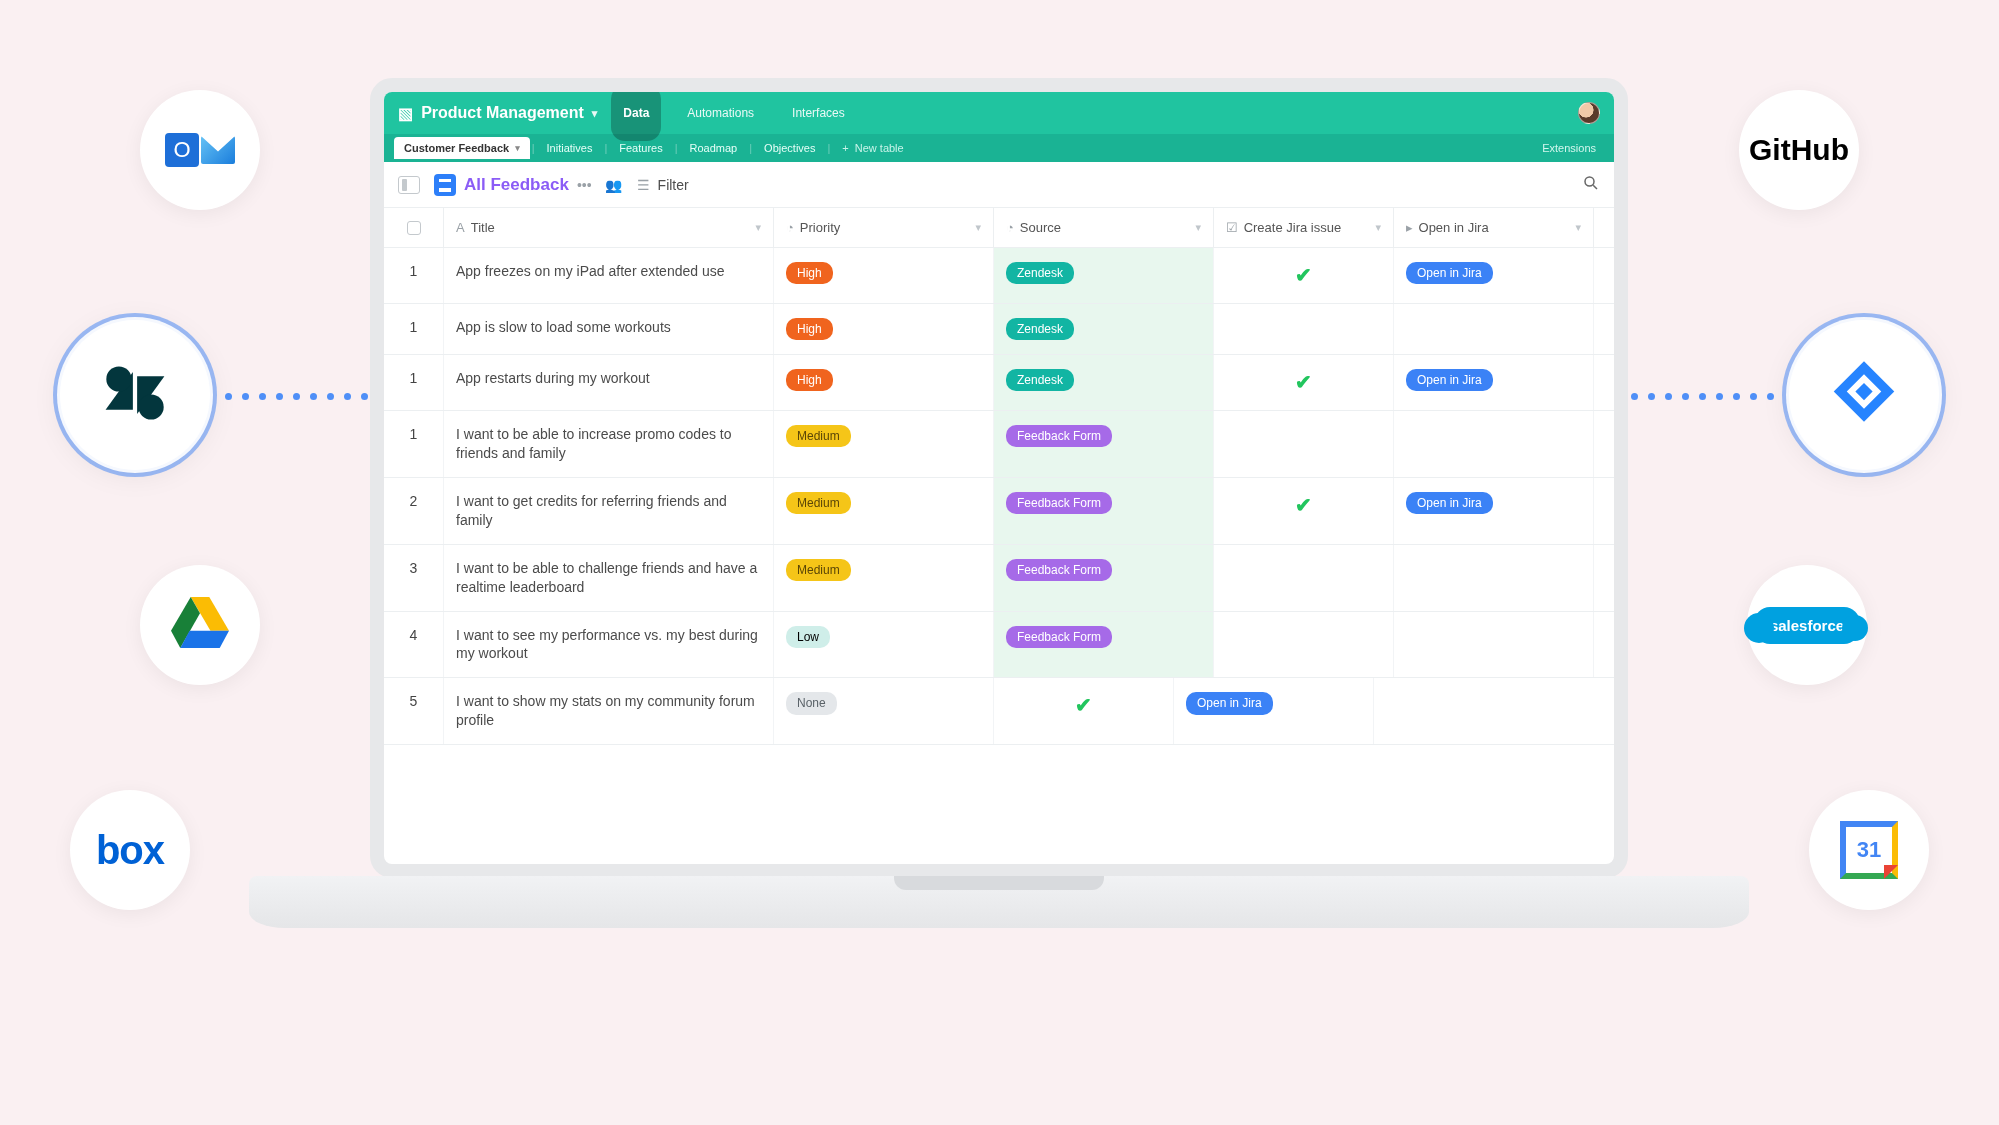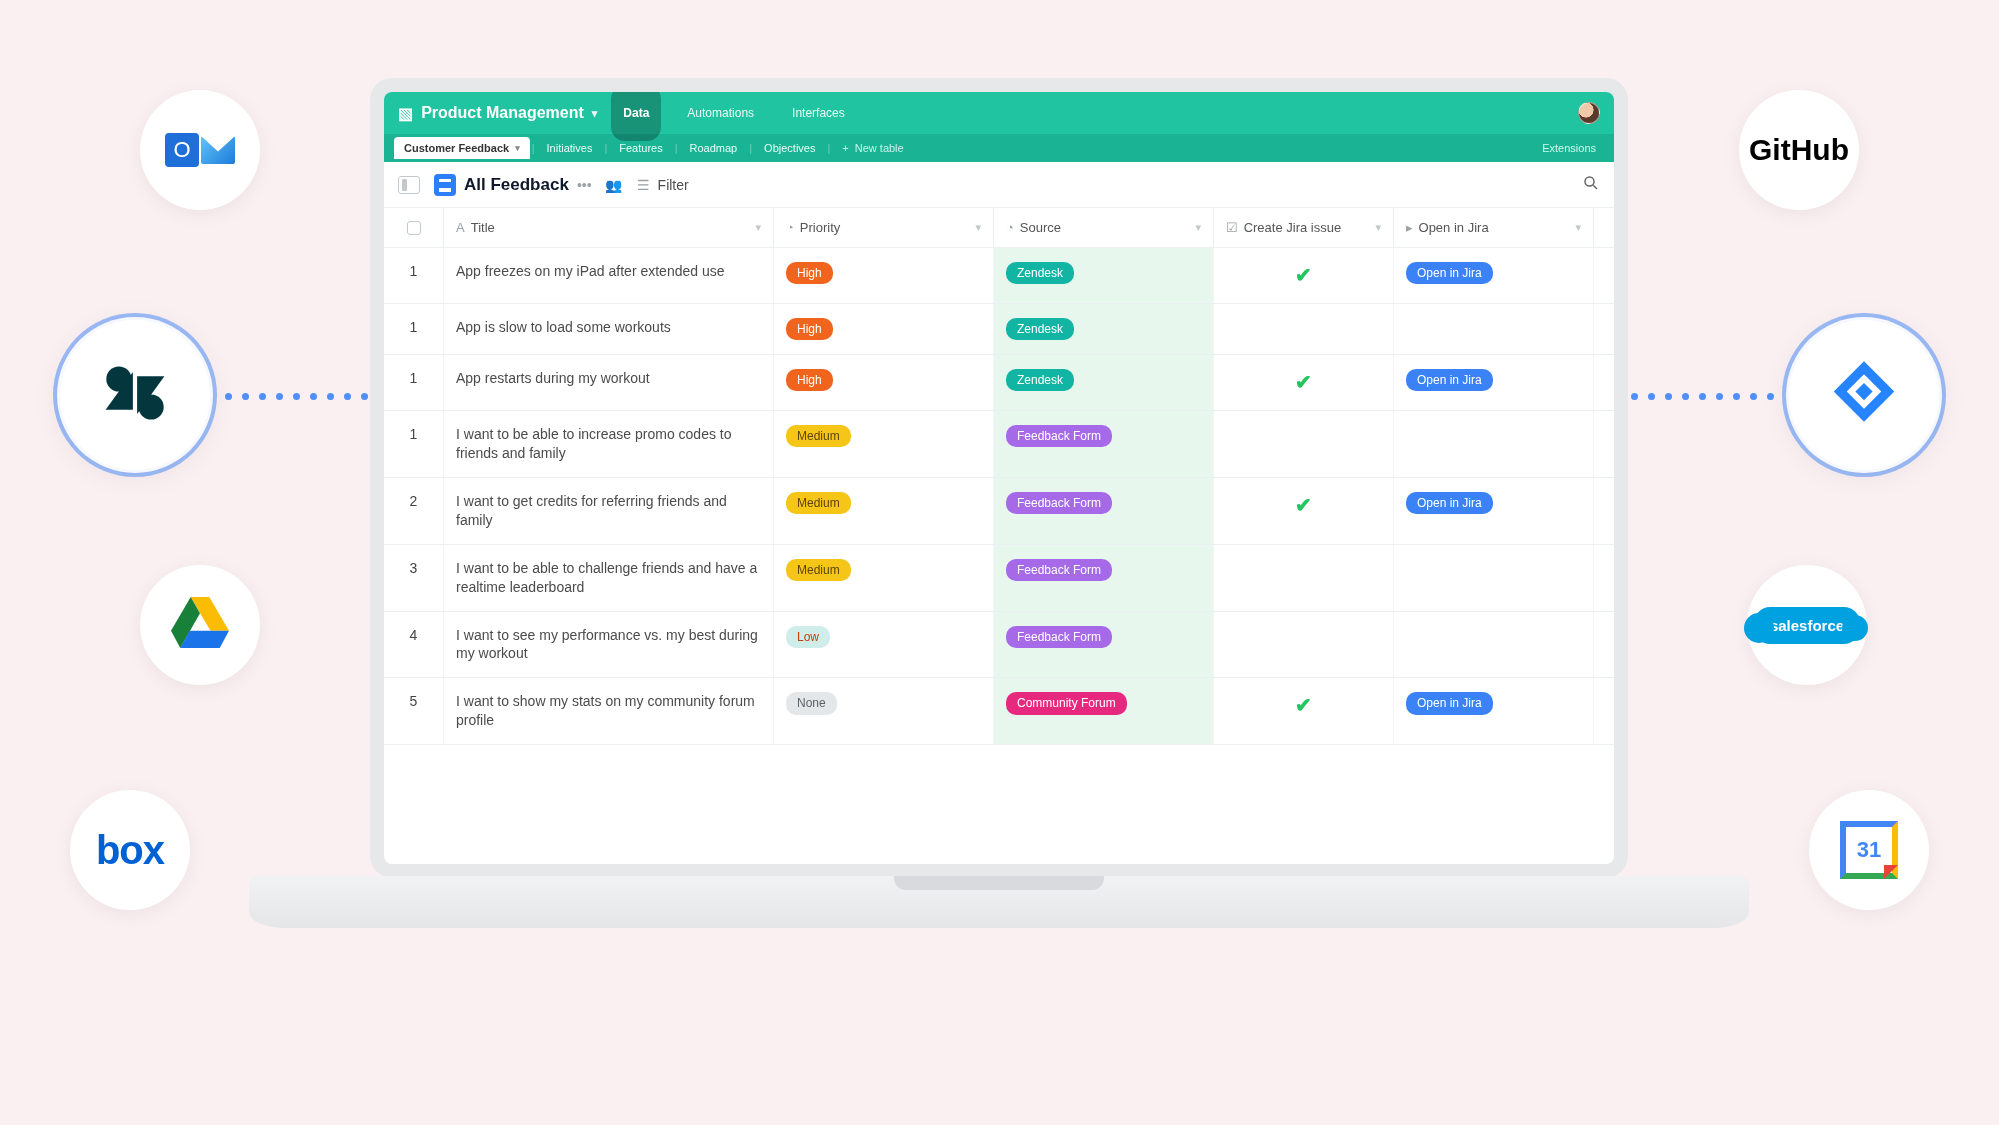--- a/index.html
+++ b/index.html
@@ -152,21 +152,21 @@
   color: #4d4d4d; font-size: 14px;
 }
 .view-icon {
   width: 22px; height: 22px; background: #2d7ff9; border-radius: 4px; position: relative;
 }
 .view-icon::before, .view-icon::after {
   content: ""; position: absolute; background: #fff;
 }
 .view-icon::before { top: 5px; left: 5px; right: 5px; height: 3px; }
 .view-icon::after { top: 11px; left: 5px; right: 5px; height: 7px; box-shadow: inset 0 3px 0 #2d7ff9; }
-.view-name { font-weight: 700; font-size: 17px; color: #0f172a; }
+.view-name { font-weight: 700; font-size: 17px; color: #8b5cf6; }
 .vb-faded { color: #9aa1a7; }
 .vb-search { margin-left: auto; color: #666; }
 
 
 .grid { display: flex; flex-direction: column; }
 .ghead, .grow { display: flex; border-bottom: 1px solid #eceff1; }
 .ghead { height: 40px; color: #555; font-size: 13px; }
 .gcell { display: flex; align-items: center; padding: 10px 12px; position: relative; }
 .ghead .gcell { border-right: 1px solid #eceff1; }
 .grow .gcell { border-right: 1px solid #f2f4f6; align-items: flex-start; padding-top: 14px; padding-bottom: 14px; color: #444; font-size: 14px; line-height: 1.35; }
@@ -184,21 +184,21 @@
 .pill {
   display: inline-block;
   padding: 3px 11px;
   border-radius: 10px;
   color: #fff;
   font-size: 12px;
   font-weight: 500;
 }
 .pill-high   { background: #f0641e; }
 .pill-medium { background: #f5c518; color: #5b4607; }
-.pill-low    { background: #cfeee9; color: #c2410c; text-align: right; }
+.pill-low    { background: #cfeee9; color: #000000; text-align: right; }
 .pill-none   { background: #e4e7ea; color: #5a6268; }
 .pill-zendesk { background: #12b5a3; }
 .pill-form    { background: #a66ae8; }
 .pill-forum   { background: #e6297f; }
 .pill-openjira{ background: #3b82f6; }
 
 .check { color: #22c55e; font-size: 20px; font-weight: 700; }
 .chkbox { width: 14px; height: 14px; border: 1.5px solid #c4c9cd; border-radius: 3px; }
 .panel-toggle { width: 22px; height: 18px; border: 1.5px solid #c4c9cd; border-radius: 3px; position: relative; }
 .panel-toggle::before { content:""; position:absolute; left:3px; top:2px; bottom:2px; width:5px; background:#c4c9cd; border-radius:1px; }
@@ -497,23 +497,20 @@
             <div class="gcell c-open"></div>
           </div>
           <div class="grow">
             <div class="gcell c-idx">5</div>
             <div class="gcell c-title">
               <span class="col-text">I want to show my stats on my community forum profile</span>
             </div>
             <div class="gcell c-prio">
               <span class="pill pill-none">None</span>
             </div>
-            <div class="gcell c-src">
-              <span class="pill pill-forum">Community Forum</span>
-            </div>
             <div class="gcell c-jira">
               <span class="check">✔</span>
             </div>
             <div class="gcell c-open">
               <span class="pill pill-openjira">Open in Jira</span>
             </div>
           </div>
         </div>
     </div>
 

